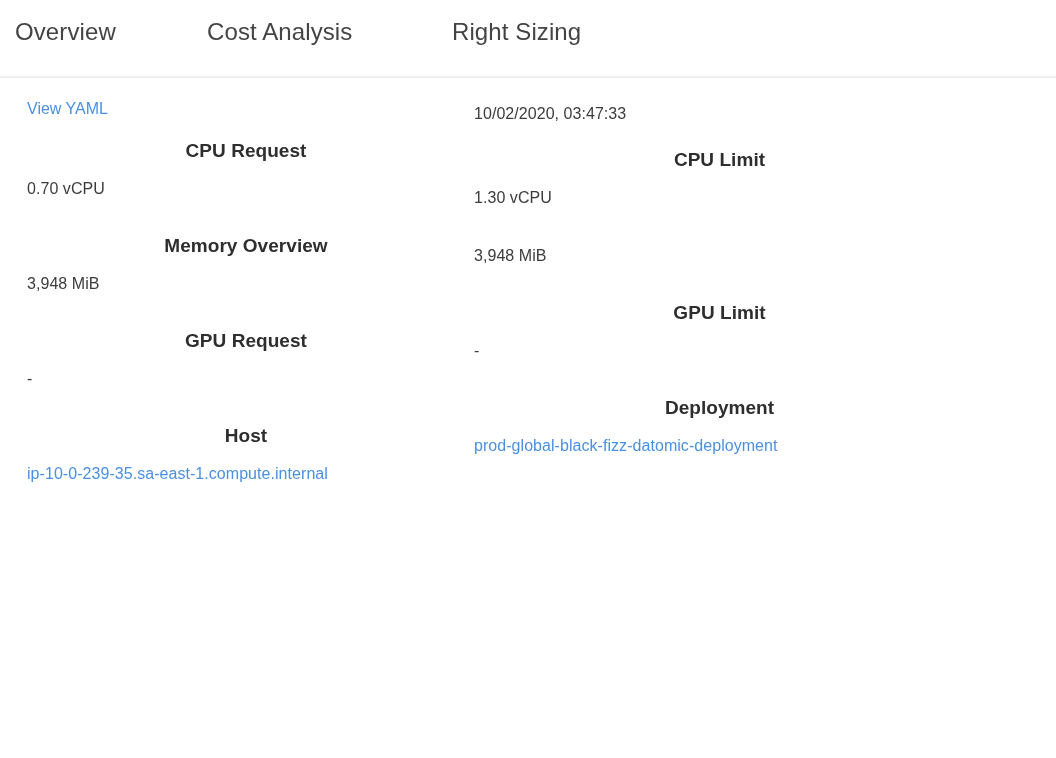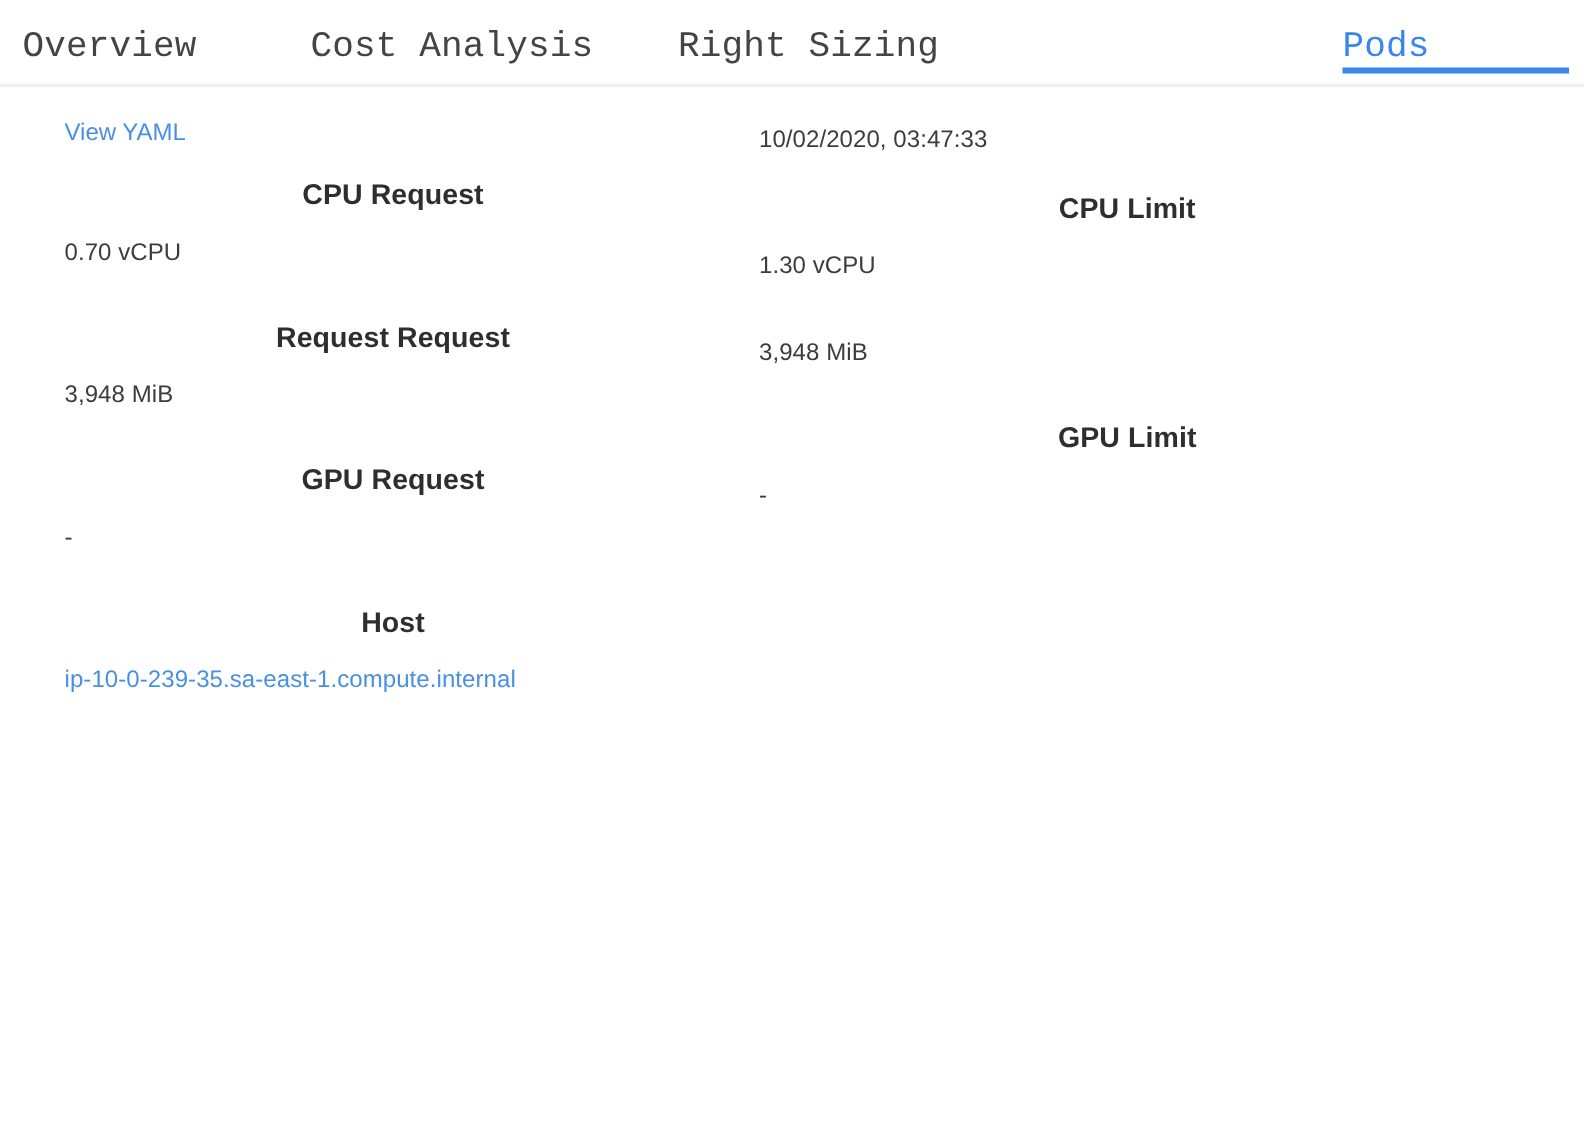--- a/index.html
+++ b/index.html
@@ -13,26 +13,25 @@
     height: 758px;
     font-family: "Liberation Sans", sans-serif;
     color: #3c3c3c;
     overflow: hidden;
     position: relative;
   }
 
   
   .tabbar {
     position: relative;
-    height: 58px;
+    height: 78px;
     box-sizing: border-box;
     border-bottom: 2px solid #f0f0f0;
     display: flex;
     align-items: flex-start;
-    font-family: Liberation Mono, monospace;
   }
   .tab {
     position: absolute;
     top: 17px;
     font-size: 24px;
     line-height: 30px;
     color: #444444;
     font-weight: 400;
     letter-spacing: 0.1px;
     cursor: pointer;
@@ -61,21 +60,20 @@
   .content {
     padding: 0;
     position: relative;
   }
   .cols {
     display: flex;
   }
   .col {
     width: 440px;
     box-sizing: border-box;
-    margin-left: 16px;
   }
   .col-left  { padding-left: 27px; width: 465px; }
   .col-right { padding-left: 9px; width: 500px; }
 
   .field {
     margin-bottom: 20px;
   }
   .field-label {
     font-size: 19px;
     line-height: 26px;
@@ -123,42 +121,38 @@
 <div class="tabbar">
   <div class="tab tab-0">
     <span>Overview</span>
   </div>
   <div class="tab tab-1">
     <span>Cost Analysis</span>
   </div>
   <div class="tab tab-2">
     <span>Right Sizing</span>
   </div>
-  <div class="tab tab-4 active">
-    <span>Pods</span>
-    <div class="tab-underline"></div>
-  </div>
 </div>
 
 <div class="content">
   <div class="cols">
 
     <div class="col col-left">
 
       <div class="field first-row">
         <a class="link">View YAML</a>
       </div>
 
       <div class="field gap-row">
         <p class="field-label">CPU Request</p>
         <p class="field-value">0.70 vCPU</p>
       </div>
 
       <div class="field gap-row">
-        <p class="field-label">Request Request</p>
+        <p class="field-label">Memory Overview</p>
         <p class="field-value">3,948 MiB</p>
       </div>
 
       <div class="field gap-row">
         <p class="field-label">GPU Request</p>
         <p class="field-value">-</p>
       </div>
 
       <div class="field">
         <p class="field-label">Host</p>
@@ -180,17 +174,21 @@
 
       <div class="field gap-row">
         <p class="field-value">3,948 MiB</p>
       </div>
 
       <div class="field gap-row">
         <p class="field-label">GPU Limit</p>
         <p class="field-value">-</p>
       </div>
 
+      <div class="field">
+        <p class="field-label">Deployment</p>
+        <a class="field-value link link-deploy">prod-global-black-fizz-datomic-deployment</a>
+      </div>
 
 
     </div>
   </div>
 </div>
 
 </body></html>

